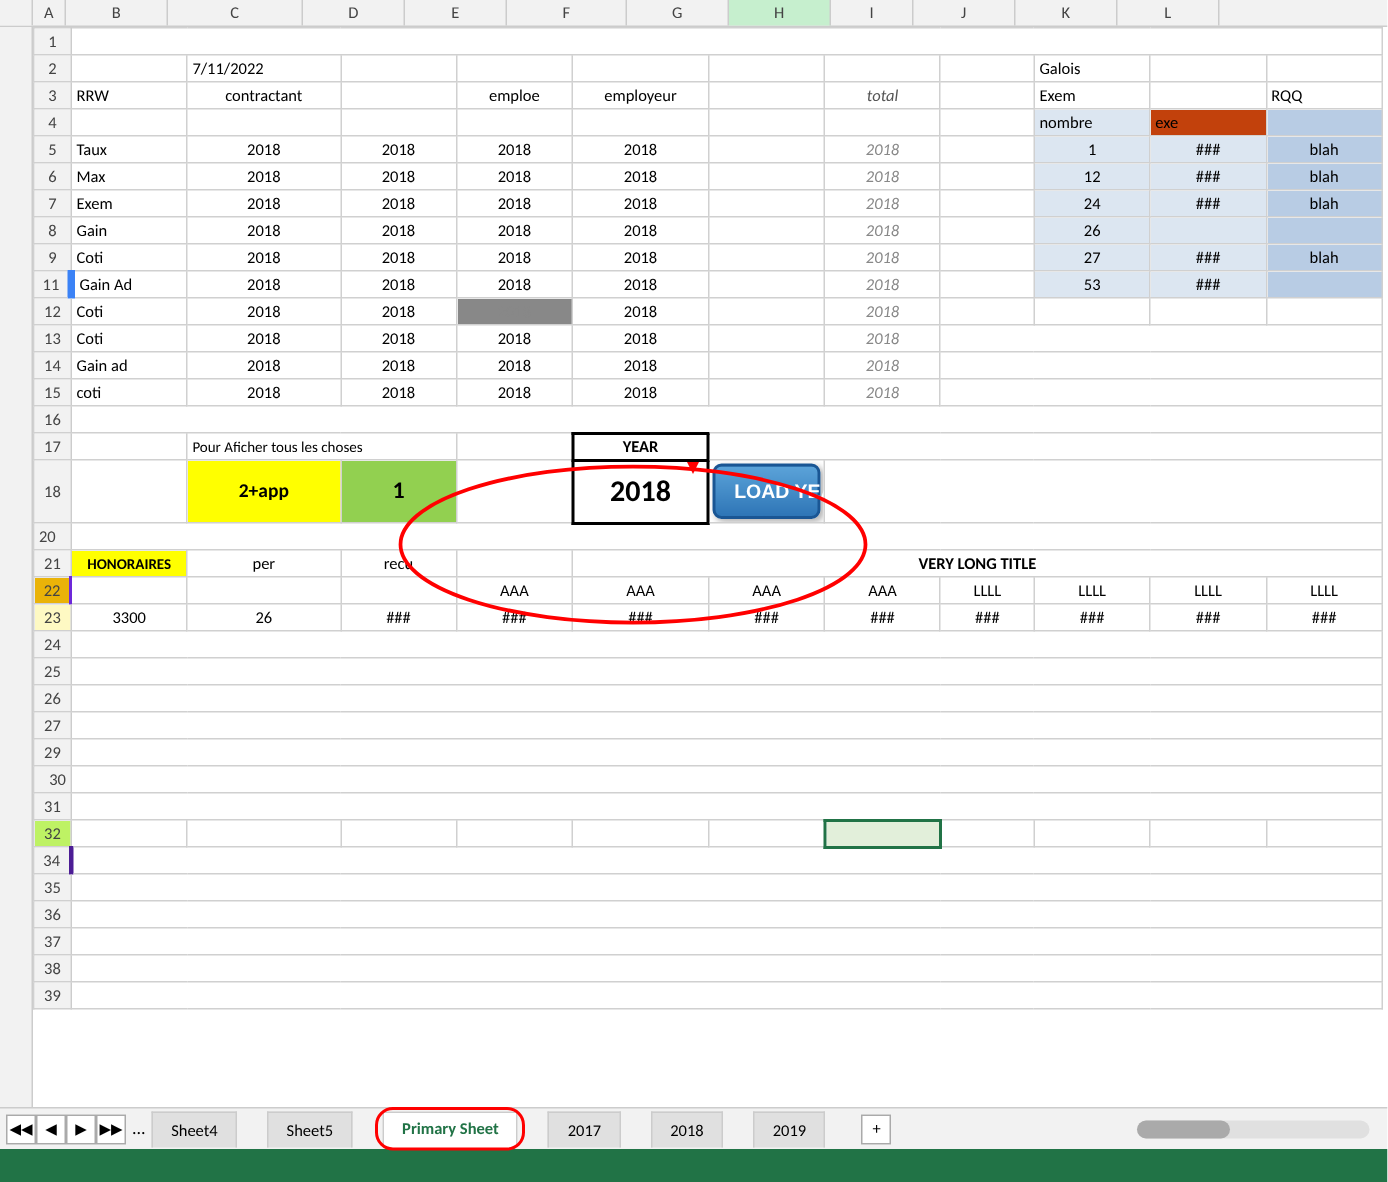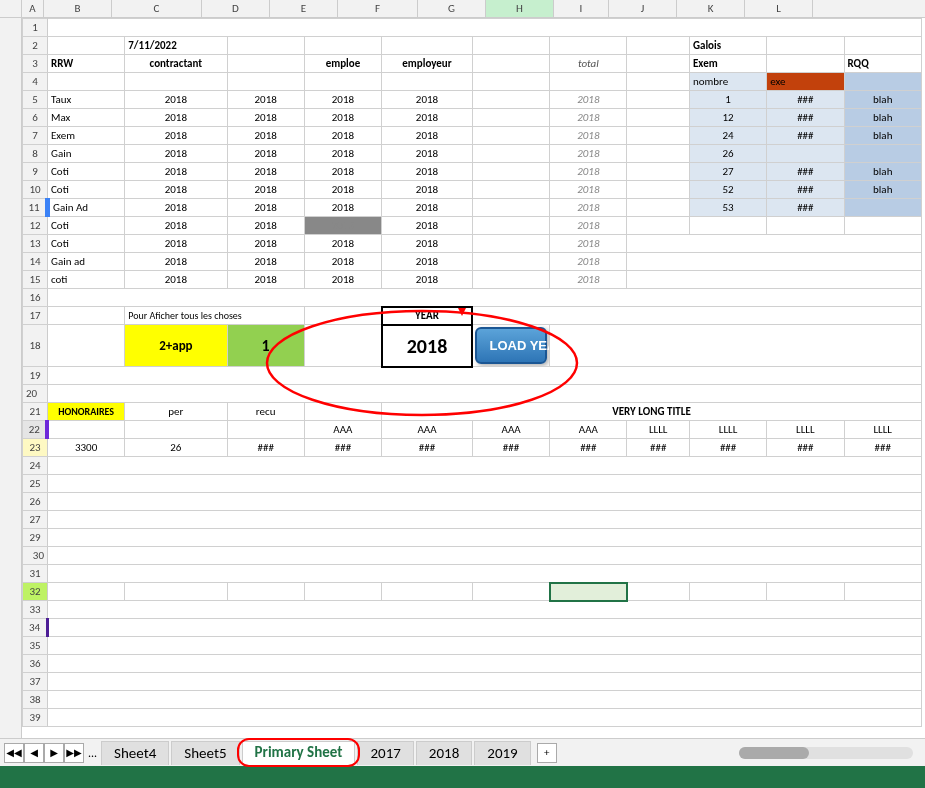--- a/index.html
+++ b/index.html
@@ -14,21 +14,21 @@
     .col-header.row-num { width: 22px; background: #f2f2f2; }
 
     
     .grid-area { display: flex; flex: 1; overflow: hidden; }
     .row-nums { display: flex; flex-direction: column; background: #f2f2f2; border-right: 1px solid #ccc; flex-shrink: 0; }
 
     
     .grid { flex: 1; overflow: hidden; position: relative; }
     table.cells { border-collapse: collapse; table-layout: fixed; }
     table.cells td { border: 1px solid #d0d0d0; font-size: 11px; padding: 1px 3px; white-space: nowrap; overflow: hidden; vertical-align: middle; height: 18px; }
-    table.cells td.bold { font-weight: bold; }
+    table.cells td.bold { font-weight: normal; }
     table.cells td.italic { font-style: italic; color: #555; }
     table.cells td.center { text-align: center; }
 
     
     .load-year-btn {
       background: linear-gradient(to bottom, #5ba3d9, #2e75b6);
       color: white;
       font-weight: bold;
       font-size: 13px;
       border: 2px solid #1a5694;
@@ -61,24 +61,24 @@
       font-size: 10px;
       flex-shrink: 0;
     }
     .tab-dots { font-size: 12px; padding: 0 4px; }
     .sheet-tab {
       padding: 4px 12px;
       border: 1px solid #ccc;
       border-bottom: none;
       background: #e0e0e0;
       cursor: pointer;
-      font-size: 15px;
+      font-size: 11px;
       height: 24px;
       display: flex; align-items: center;
-      margin-right: 2px;
+      margin-right: 20px;
     }
     .sheet-tab.active {
       background: #fff;
       color: #217346;
       font-weight: bold;
       border-bottom: 2px solid #fff;
     }
     .tab-add-btn {
       width: 20px; height: 20px;
       border: 1px solid #aaa;
@@ -277,34 +277,20 @@
             <td class="center">2018</td>
             <td class="center">2018</td>
             <td></td>
             <td class="center italic" style="color:#888;">2018</td>
             <td></td>
             <td class="center" style="background:#dce6f1;">27</td>
             <td class="center" style="background:#dce6f1;">###</td>
             <td class="center" style="background:#b8cce4;">blah</td>
           </tr>
 
-          <tr>
-            <td style="background:#f2f2f2;text-align:center;color:#444;border-right:1px solid #ccc;">10</td>
-            <td>Coti</td>
-            <td class="center">2018</td>
-            <td class="center">2018</td>
-            <td class="center">2018</td>
-            <td class="center">2018</td>
-            <td></td>
-            <td class="center italic" style="color:#888;">2018</td>
-            <td></td>
-            <td class="center" style="background:#dce6f1;">52</td>
-            <td class="center" style="background:#dce6f1;">###</td>
-            <td class="center" style="background:#b8cce4;">blah</td>
-          </tr>
 
           <tr>
             <td style="background:#f2f2f2;text-align:center;color:#444;border-right:5px solid #3b82f6;">11</td>
             <td>Gain Ad</td>
             <td class="center">2018</td>
             <td class="center">2018</td>
             <td class="center">2018</td>
             <td class="center">2018</td>
             <td></td>
             <td class="center italic" style="color:#888;">2018</td>
@@ -385,41 +371,37 @@
             <td style="background:#ffff00;font-weight:bold;font-size:13px;text-align:center;">2+app</td>
             <td style="background:#92d050;font-size:16px;text-align:center;font-weight:bold;">1</td>
             <td></td>
             <td style="border:2px solid #000;text-align:center;font-size:20px;font-weight:bold;">2018</td>
             <td style="padding:2px;">
               <button class="load-year-btn">LOAD YEAR</button>
             </td>
             <td colspan="5"></td>
           </tr>
 
-          <tr>
-            <td style="background:#f2f2f2;text-align:center;color:#444;border-right:1px solid #ccc;">19</td>
-            <td colspan="11"></td>
-          </tr>
 
           <tr>
             <td style="background:#f2f2f2;text-align:left;color:#444;border-right:1px solid #ccc;">20</td>
             <td colspan="11"></td>
           </tr>
 
           <tr>
             <td style="background:#f2f2f2;text-align:center;color:#444;border-right:1px solid #ccc;">21</td>
             <td style="background:#ffff00;font-weight:bold;font-size:10px;text-align:center;">HONORAIRES</td>
             <td class="center">per</td>
             <td class="center">recu</td>
             <td></td>
             <td colspan="7" style="text-align:center;font-weight:bold;">VERY LONG TITLE</td>
           </tr>
 
           <tr>
-            <td style="background:#e5e5e5;text-align:center;color:#444;border-right:4px solid #6d28d9;">22</td>
+            <td style="background:#eab308;text-align:center;color:#444;border-right:2px solid #6d28d9;">22</td>
             <td></td>
             <td></td>
             <td></td>
             <td class="center">AAA</td>
             <td class="center">AAA</td>
             <td class="center">AAA</td>
             <td class="center">AAA</td>
             <td class="center">LLLL</td>
             <td class="center">LLLL</td>
             <td class="center">LLLL</td>
@@ -478,24 +460,20 @@
             <td></td>
             <td></td>
             <td></td>
             <td style="border:2px solid #217346;background:#e2efda;"></td>
             <td></td>
             <td></td>
             <td></td>
             <td></td>
           </tr>
           <tr>
-              <td style="background:#f2f2f2;text-align:center;color:#444;border-right:1px solid #ccc;">33</td>
-              <td colspan="11"></td>
-            </tr>
-          <tr>
               <td style="background:#f2f2f2;text-align:center;color:#444;border-right:3px solid #4c1d95;">34</td>
               <td colspan="11"></td>
             </tr>
           <tr>
               <td style="background:#f2f2f2;text-align:center;color:#444;border-right:1px solid #ccc;margin-top:43px;">35</td>
               <td colspan="11"></td>
             </tr>
           <tr>
               <td style="background:#f2f2f2;text-align:center;color:#444;border-right:1px solid #ccc;">36</td>
               <td colspan="11"></td>

